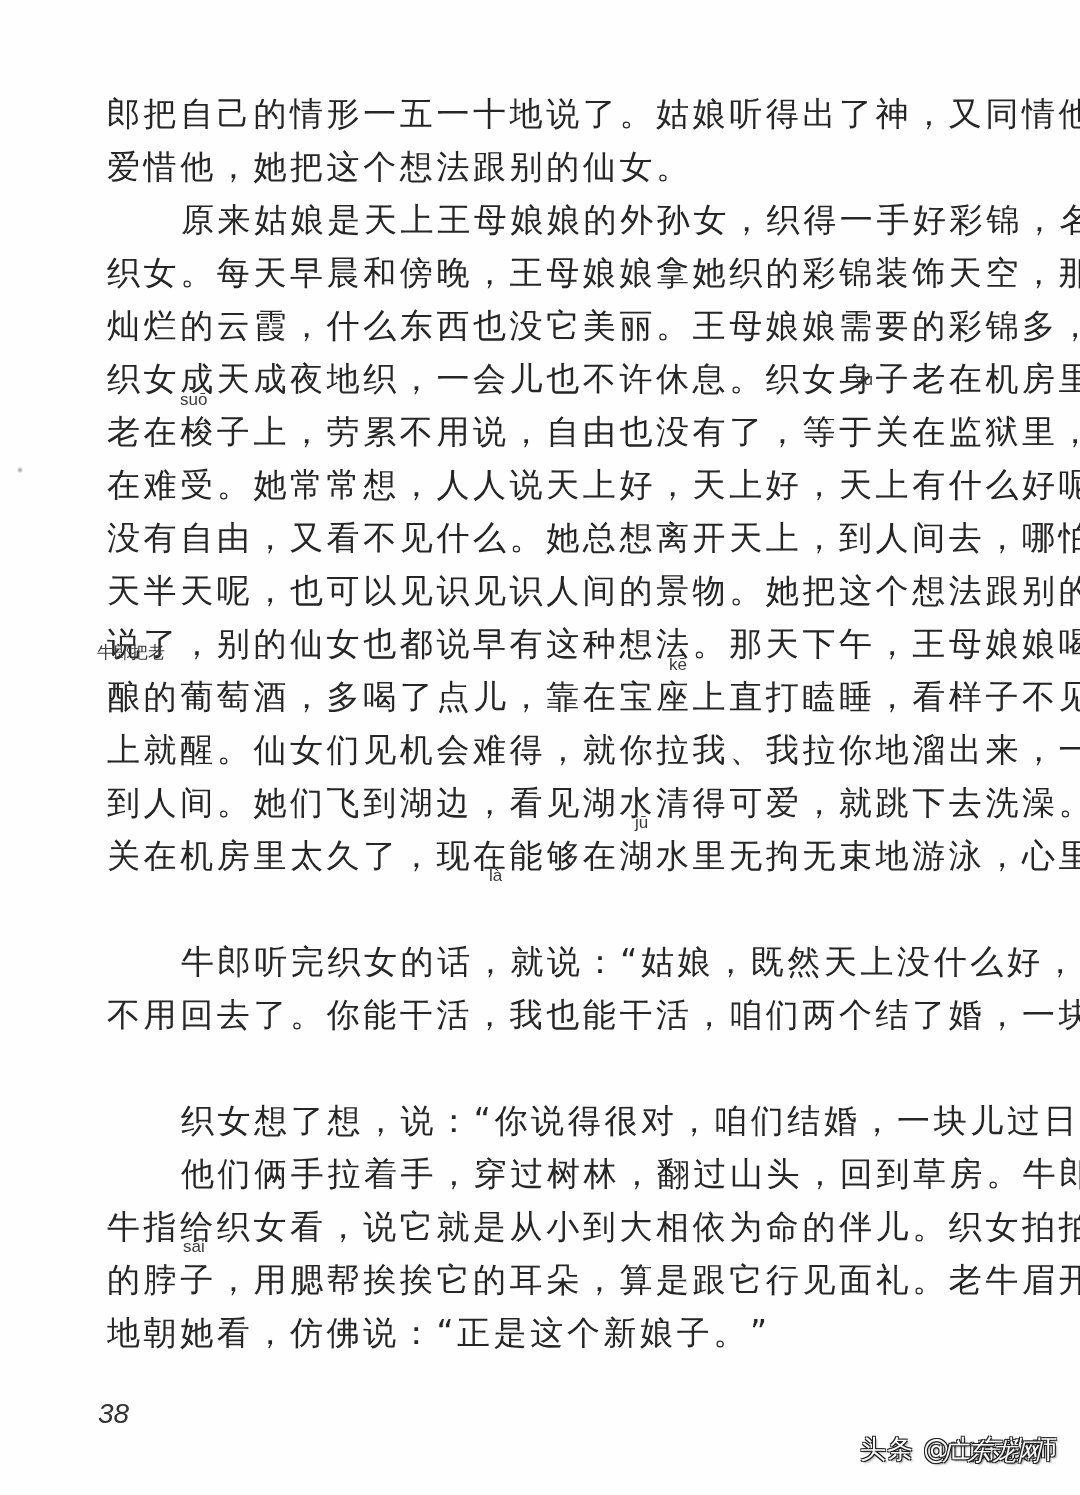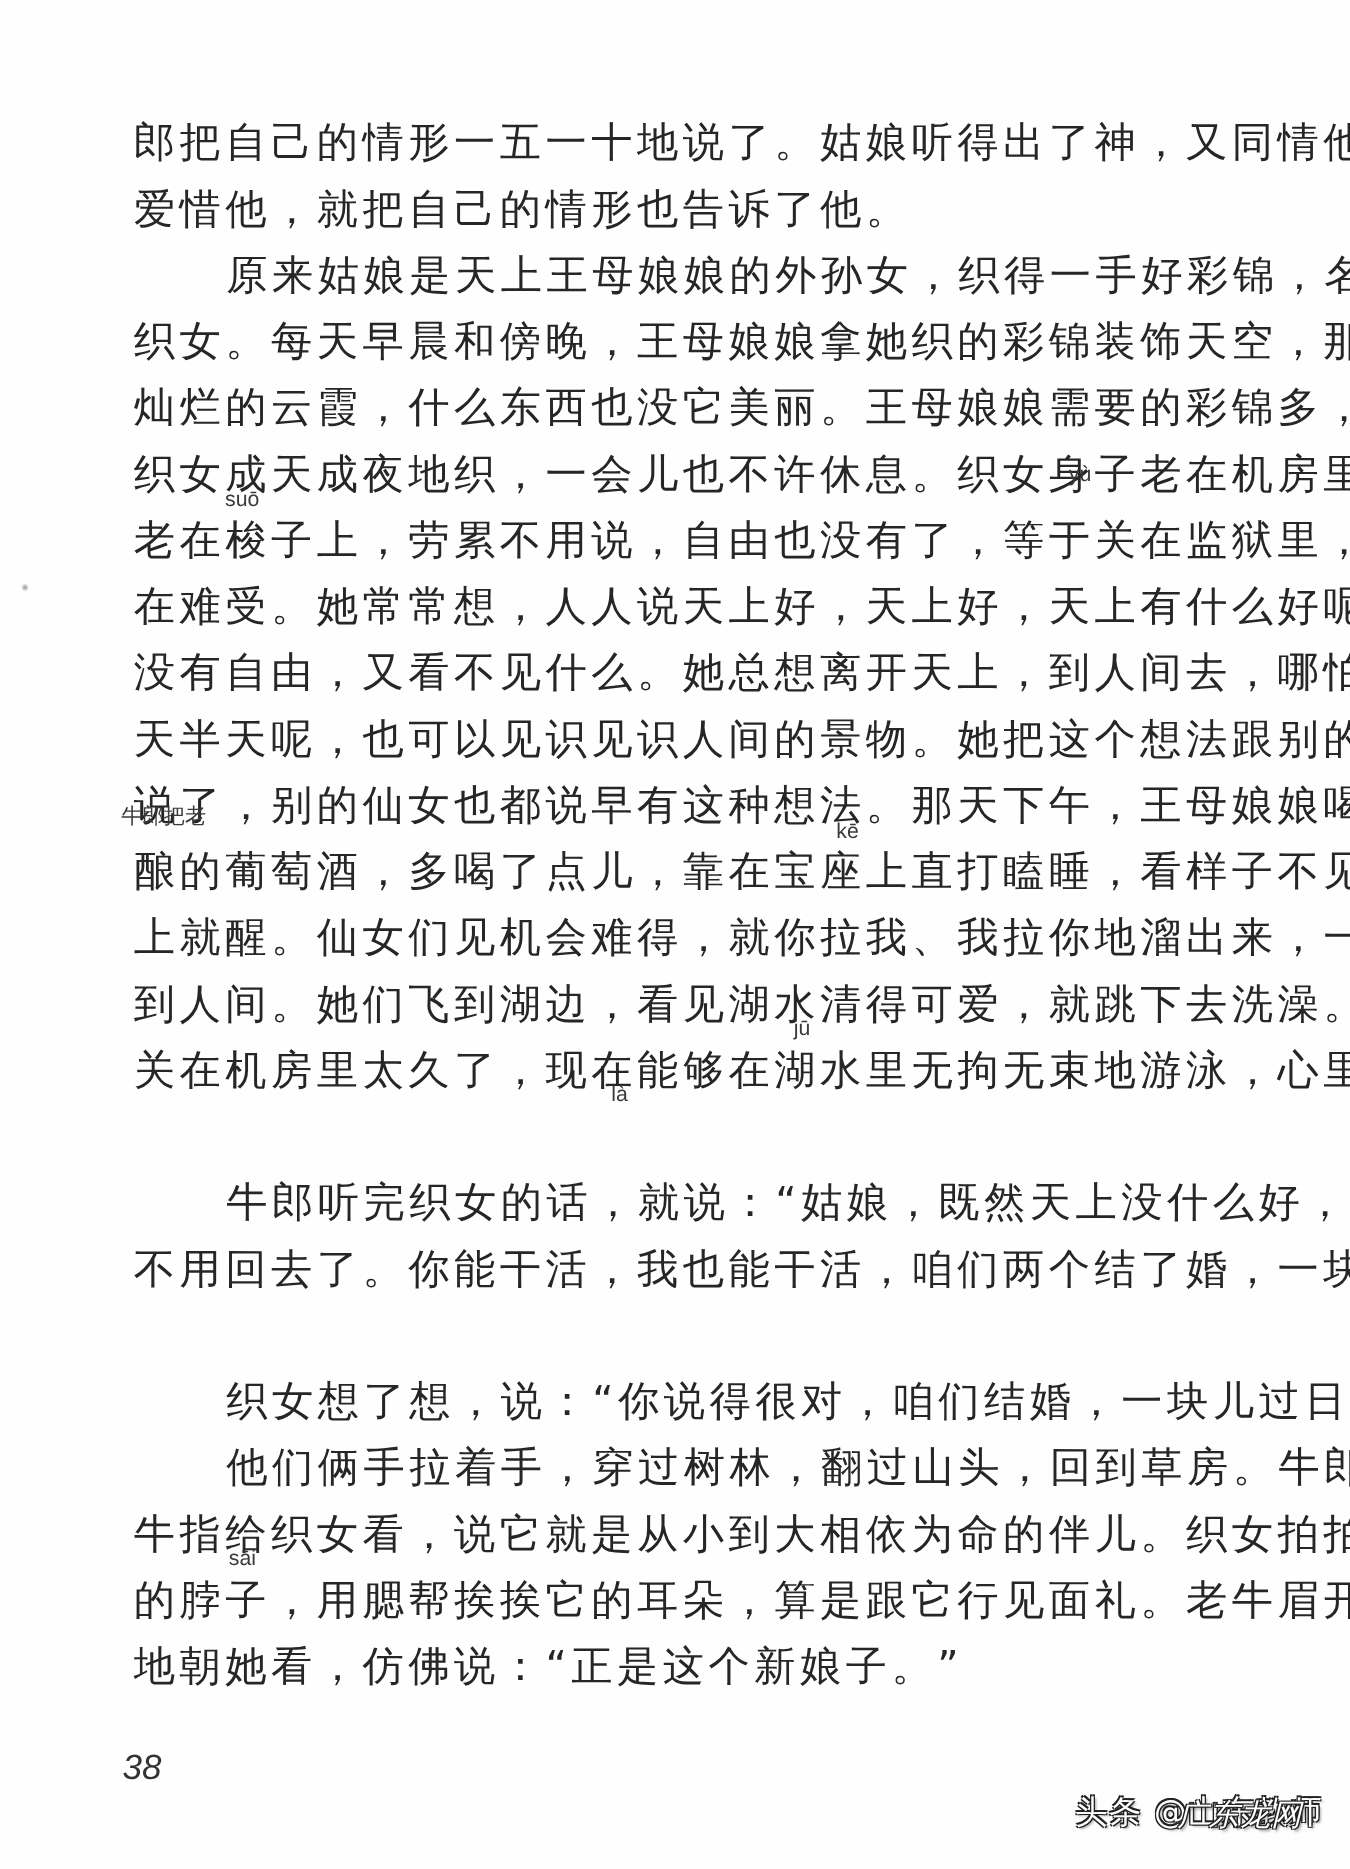--- a/index.html
+++ b/index.html
@@ -80,21 +80,21 @@
   }
 </style>
 </head>
 <body>
 
 <div class="page">
 
   <div class="dust"></div>
 
   <div class="line" style="top:94px">郎把自己的情形一五一十地说了。姑娘听得出了神，又同情他，又</div>
-  <div class="line" style="top:147px">爱惜他，就把自己的情形也告诉了他。</div>
+  <div class="line" style="top:147px">爱惜他，她把这个想法跟别的仙女。</div>
 
   <div class="line indent" style="top:200px">原来姑娘是天上王母娘娘的外孙女，织得一手好彩锦，名字叫</div>
   <div class="line" style="top:253px">织女。每天早晨和傍晚，王母娘娘拿她织的彩锦装饰天空，那就是</div>
   <div class="line" style="top:306px">灿烂的云霞，什么东西也没它美丽。王母娘娘需要的彩锦多，就叫</div>
   <div class="line" style="top:359px">织女成天成夜地织，一会儿也不许休息。织女身子老在机房里，手</div>
 
   <span class="pinyin" style="left:180px; top:391px">suō</span>
   <span class="pinyin" style="left:855px; top:371px">yù</span>
   <div class="line" style="top:412px">老在梭子上，劳累不用说，自由也没有了，等于关在监狱里，实</div>
   <div class="line" style="top:465px">在难受。她常常想，人人说天上好，天上好，天上有什么好呢?</div>

